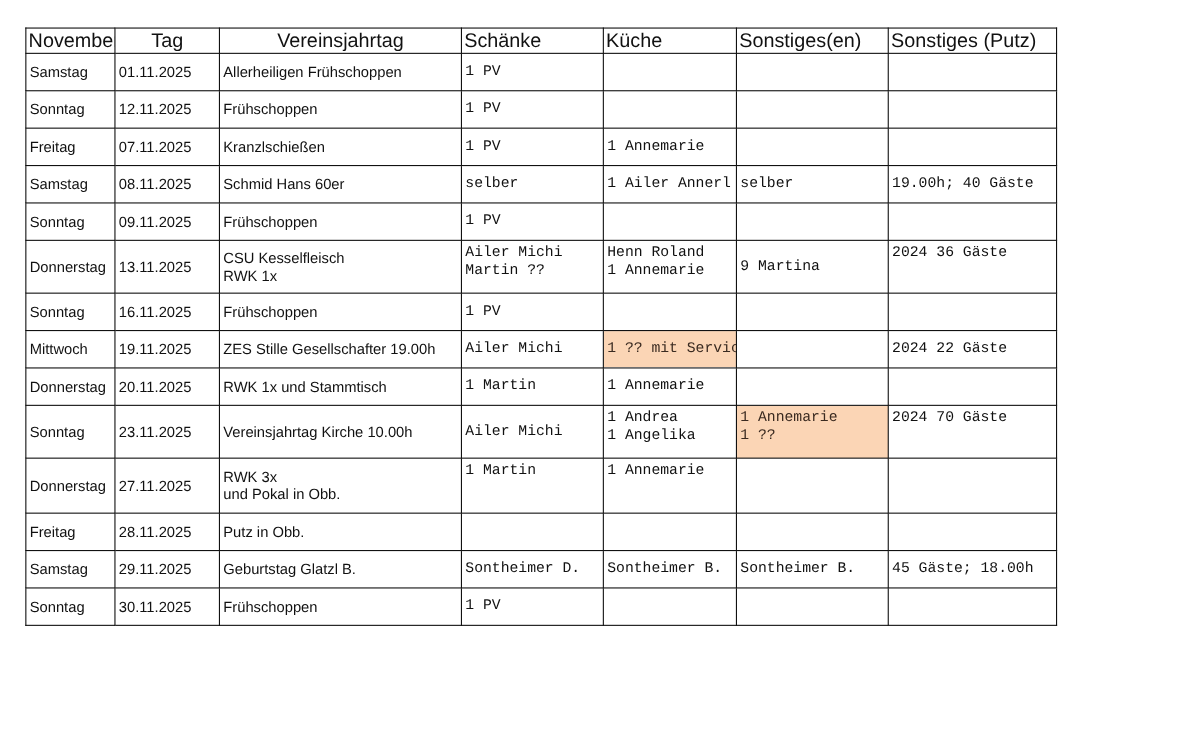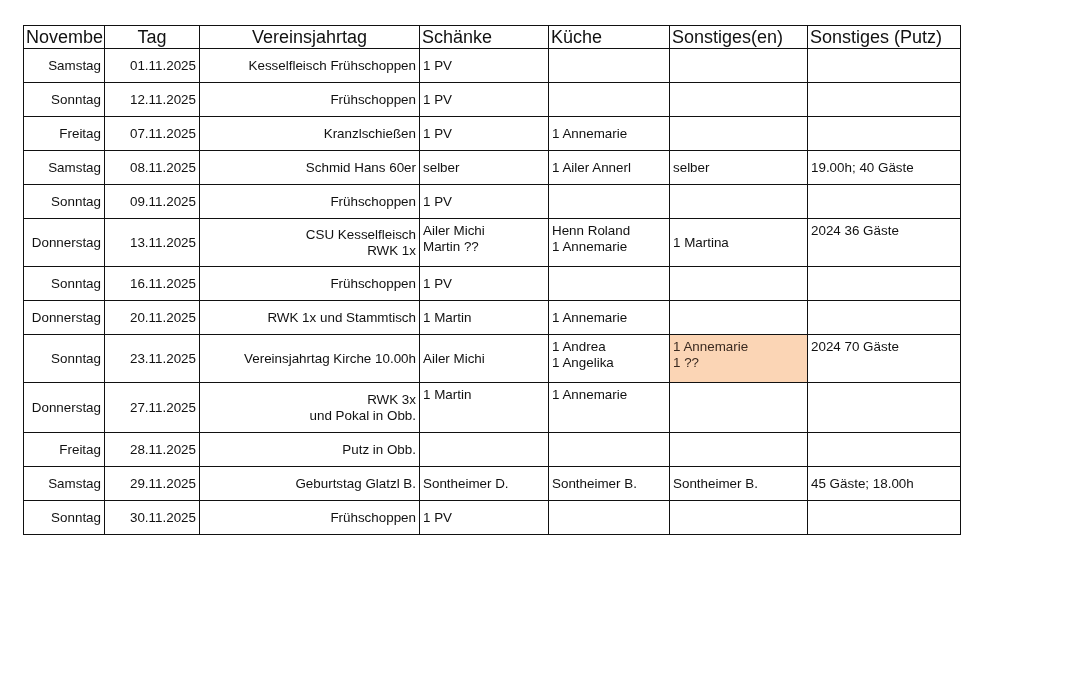--- a/index.html
+++ b/index.html
@@ -44,22 +44,22 @@
       white-space: nowrap;
       vertical-align: middle;
     }
     table.schedule th {
       height: 22px;
       font-size: 18px;
       text-align: left;
       padding: 0 2px;
     }
     table.schedule th.center { text-align: center; }
-    table.schedule td.center { text-align: right; }
-    table.schedule td.left { text-align: left; }
+    table.schedule td.center { text-align: left; }
+    table.schedule td.left { text-align: left; font-family: Liberation Mono, monospace; }
     table.schedule td.top { vertical-align: top; padding-top: 4px; }
     tr.r1 td { height: 33px; }
     tr.r2 td { height: 43px; }
     tr.r3 td { height: 45px; }
     td.hl {
       background: var(--hl, #fbd5b5);
       color: #3a2a20;
     }
     .line { display: block; }
     col.c0 { width: 81px; }
@@ -94,21 +94,21 @@
       <th>Küche</th>
       <th>Sonstiges(en)</th>
       <th>Sonstiges (Putz)</th>
     </tr>
   </thead>
   <tbody id="tbody">
       <tr class="r1">
         <td class="center">Samstag</td>
         <td class="center">01.11.2025</td>
         <td class="center">
-          <span class="line">Kesselfleisch Frühschoppen</span>
+          <span class="line">Allerheiligen Frühschoppen</span>
         </td>
         <td class="left">
           <span class="line">1 PV</span>
         </td>
         <td class="left"></td>
         <td class="left"></td>
         <td class="left"></td>
       </tr>
       <tr class="r1">
         <td class="center">Sonntag</td>
@@ -177,36 +177,51 @@
         </td>
         <td class="left top">
           <span class="line">Ailer Michi</span>
           <span class="line">Martin ??</span>
         </td>
         <td class="left top">
           <span class="line">Henn Roland</span>
           <span class="line">1  Annemarie</span>
         </td>
         <td class="left">
-          <span class="line">1  Martina</span>
+          <span class="line">9  Martina</span>
         </td>
         <td class="left top">2024 36 Gäste</td>
       </tr>
       <tr class="r1">
         <td class="center">Sonntag</td>
         <td class="center">16.11.2025</td>
         <td class="center">
           <span class="line">Frühschoppen</span>
         </td>
         <td class="left">
           <span class="line">1 PV</span>
         </td>
         <td class="left"></td>
         <td class="left"></td>
         <td class="left"></td>
+      </tr>
+      <tr class="r1">
+        <td class="center">Mittwoch</td>
+        <td class="center">19.11.2025</td>
+        <td class="center">
+          <span class="line">ZES Stille Gesellschafter 19.00h</span>
+        </td>
+        <td class="left">
+          <span class="line">Ailer Michi</span>
+        </td>
+        <td class="left hl">
+          <span class="line">1  ?? mit Service</span>
+        </td>
+        <td class="left"></td>
+        <td class="left">2024 22 Gäste</td>
       </tr>
       <tr class="r1">
         <td class="center">Donnerstag</td>
         <td class="center">20.11.2025</td>
         <td class="center">
           <span class="line">RWK 1x und Stammtisch</span>
         </td>
         <td class="left">
           <span class="line">1 Martin</span>
         </td>

